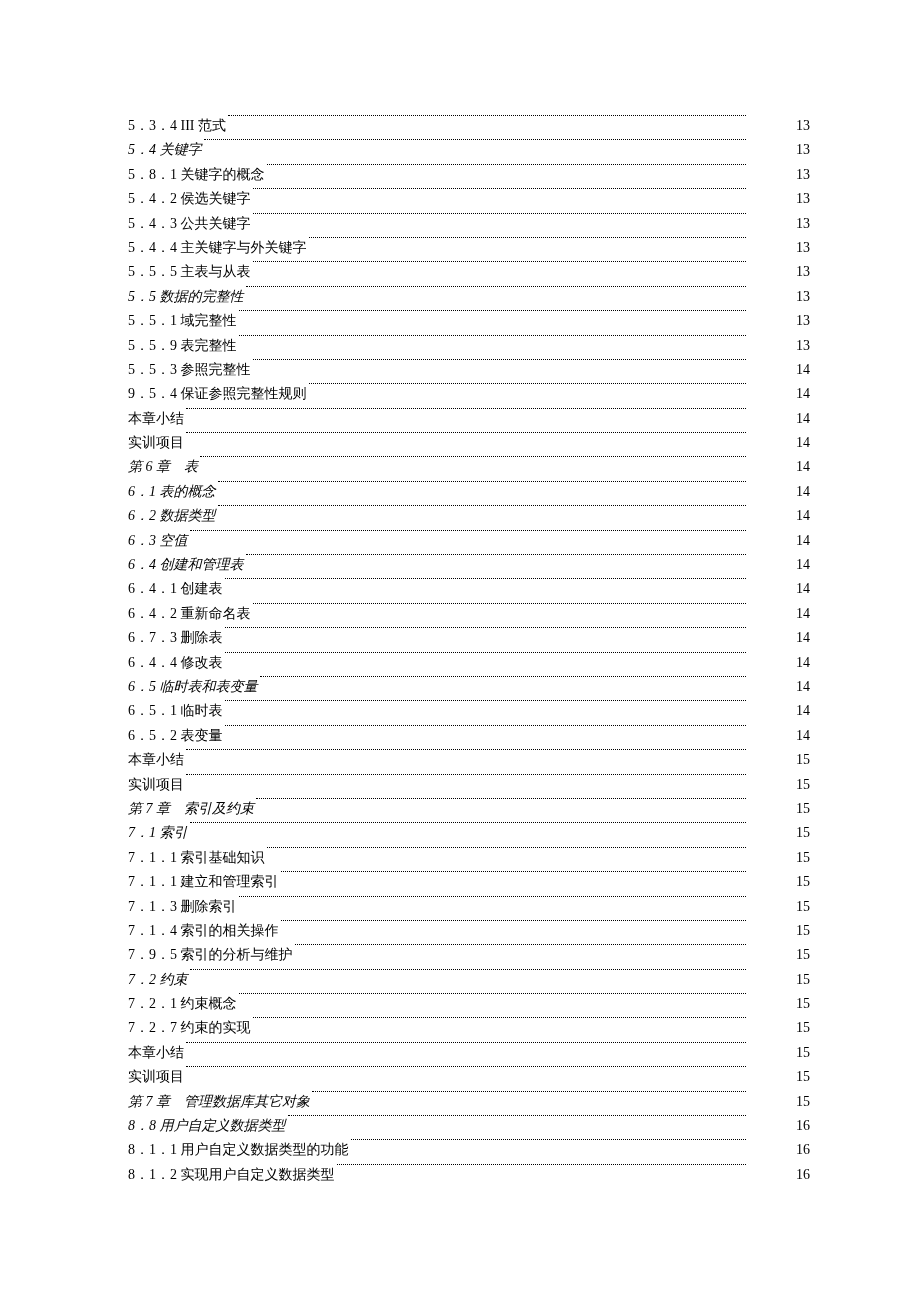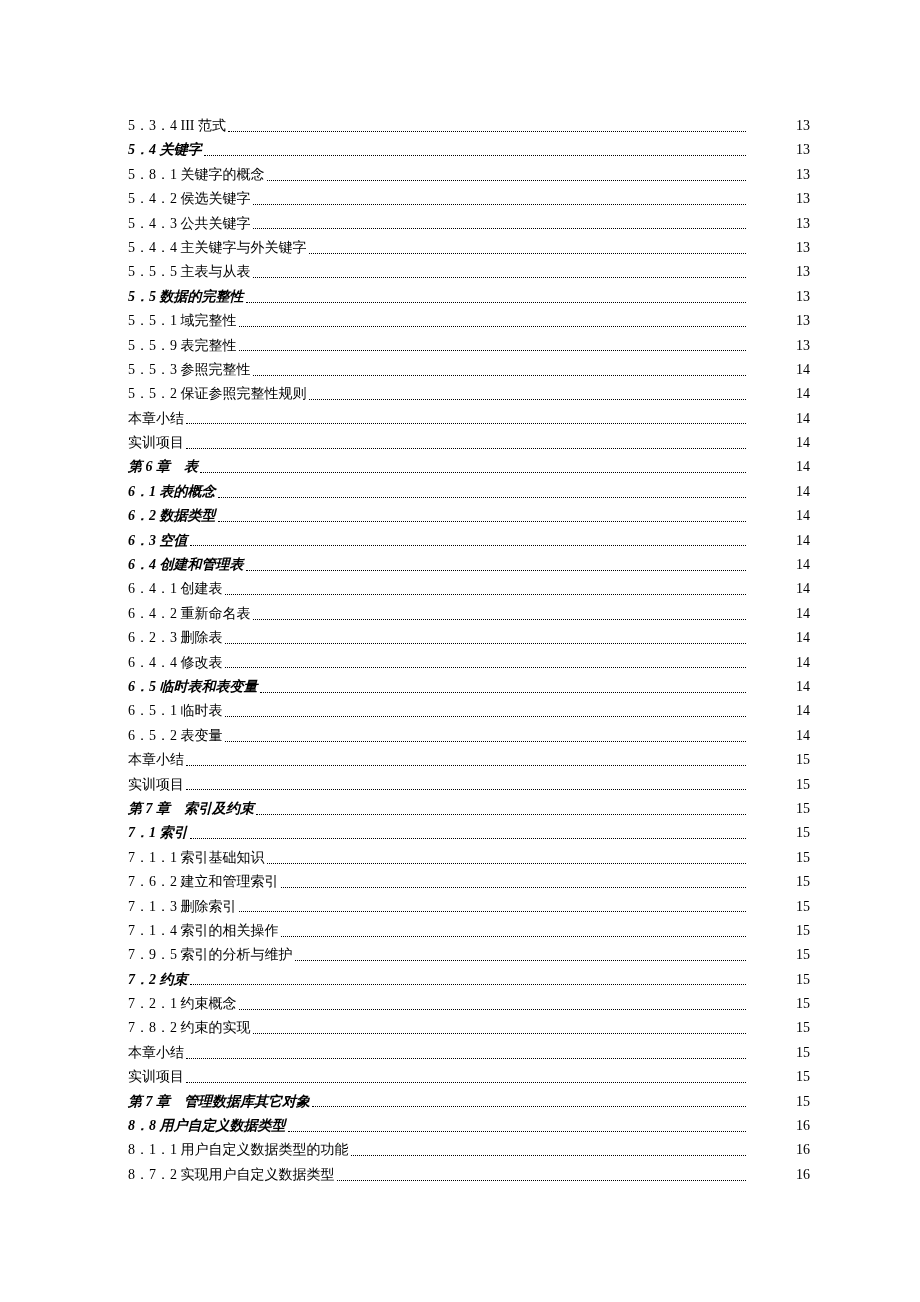--- a/index.html
+++ b/index.html
@@ -7,38 +7,38 @@
     background: #fff;
     width: 920px;
     height: 1302px;
     font-family: "SimSun", "宋体", serif;
     font-size: 14px;
     color: #000;
     padding: 118px 110px 0 128px;
   }
   .toc-entry {
     display: flex;
-    align-items: flex-end;
+    align-items: flex-start;
     white-space: nowrap;
     margin-bottom: 7.6px;
     line-height: 1.2;
   }
   .toc-label { flex: 0 0 auto; }
   .toc-leader {
     flex: 1 1 auto;
     border-bottom: 1.5px dotted #000;
     margin: 0 2px;
     position: relative;
     top: -3px;
     min-width: 10px;
   }
   .toc-page { flex: 0 0 auto; margin-left: 48px; }
   .italic .toc-label { font-style: italic; font-family: "KaiTi","STKaiti","SimSun",serif; }
   .bold .toc-label { font-weight: bold; }
-  .italic.bold .toc-label { font-weight: bold; font-style: italic; }
+  .italic.bold .toc-label { font-weight: normal; font-style: italic; }
 </style>
 </head>
 <body>
 
 <div id="toc">
     <div class="toc-entry ">
       <span class="toc-label">5．3．4 III 范式</span>
       <span class="toc-leader"></span>
       <span class="toc-page">13</span>
     </div>
@@ -86,21 +86,21 @@
       <span class="toc-label">5．5．9 表完整性</span>
       <span class="toc-leader"></span>
       <span class="toc-page">13</span>
     </div>
     <div class="toc-entry ">
       <span class="toc-label">5．5．3 参照完整性</span>
       <span class="toc-leader"></span>
       <span class="toc-page">14</span>
     </div>
     <div class="toc-entry ">
-      <span class="toc-label">5．5．2 保证参照完整性规则</span>
+      <span class="toc-label">9．5．4 保证参照完整性规则</span>
       <span class="toc-leader"></span>
       <span class="toc-page">14</span>
     </div>
     <div class="toc-entry ">
       <span class="toc-label">本章小结</span>
       <span class="toc-leader"></span>
       <span class="toc-page">14</span>
     </div>
     <div class="toc-entry ">
       <span class="toc-label">实训项目</span>
@@ -136,21 +136,21 @@
       <span class="toc-label">6．4．1 创建表</span>
       <span class="toc-leader"></span>
       <span class="toc-page">14</span>
     </div>
     <div class="toc-entry ">
       <span class="toc-label">6．4．2 重新命名表</span>
       <span class="toc-leader"></span>
       <span class="toc-page">14</span>
     </div>
     <div class="toc-entry ">
-      <span class="toc-label">6．2．3 删除表</span>
+      <span class="toc-label">6．7．3 删除表</span>
       <span class="toc-leader"></span>
       <span class="toc-page">14</span>
     </div>
     <div class="toc-entry ">
       <span class="toc-label">6．4．4 修改表</span>
       <span class="toc-leader"></span>
       <span class="toc-page">14</span>
     </div>
     <div class="toc-entry italic bold">
       <span class="toc-label">6．5 临时表和表变量</span>
@@ -186,21 +186,21 @@
       <span class="toc-label">7．1 索引</span>
       <span class="toc-leader"></span>
       <span class="toc-page">15</span>
     </div>
     <div class="toc-entry ">
       <span class="toc-label">7．1．1 索引基础知识</span>
       <span class="toc-leader"></span>
       <span class="toc-page">15</span>
     </div>
     <div class="toc-entry ">
-      <span class="toc-label">7．6．2 建立和管理索引</span>
+      <span class="toc-label">7．1．1 建立和管理索引</span>
       <span class="toc-leader"></span>
       <span class="toc-page">15</span>
     </div>
     <div class="toc-entry ">
       <span class="toc-label">7．1．3 删除索引</span>
       <span class="toc-leader"></span>
       <span class="toc-page">15</span>
     </div>
     <div class="toc-entry ">
       <span class="toc-label">7．1．4 索引的相关操作</span>
@@ -216,21 +216,21 @@
       <span class="toc-label">7．2 约束</span>
       <span class="toc-leader"></span>
       <span class="toc-page">15</span>
     </div>
     <div class="toc-entry ">
       <span class="toc-label">7．2．1 约束概念</span>
       <span class="toc-leader"></span>
       <span class="toc-page">15</span>
     </div>
     <div class="toc-entry ">
-      <span class="toc-label">7．8．2 约束的实现</span>
+      <span class="toc-label">7．2．7 约束的实现</span>
       <span class="toc-leader"></span>
       <span class="toc-page">15</span>
     </div>
     <div class="toc-entry ">
       <span class="toc-label">本章小结</span>
       <span class="toc-leader"></span>
       <span class="toc-page">15</span>
     </div>
     <div class="toc-entry ">
       <span class="toc-label">实训项目</span>
@@ -246,17 +246,17 @@
       <span class="toc-label">8．8 用户自定义数据类型</span>
       <span class="toc-leader"></span>
       <span class="toc-page">16</span>
     </div>
     <div class="toc-entry ">
       <span class="toc-label">8．1．1 用户自定义数据类型的功能</span>
       <span class="toc-leader"></span>
       <span class="toc-page">16</span>
     </div>
     <div class="toc-entry ">
-      <span class="toc-label">8．7．2 实现用户自定义数据类型</span>
+      <span class="toc-label">8．1．2 实现用户自定义数据类型</span>
       <span class="toc-leader"></span>
       <span class="toc-page">16</span>
     </div>
   </div>
 
 </body></html>

